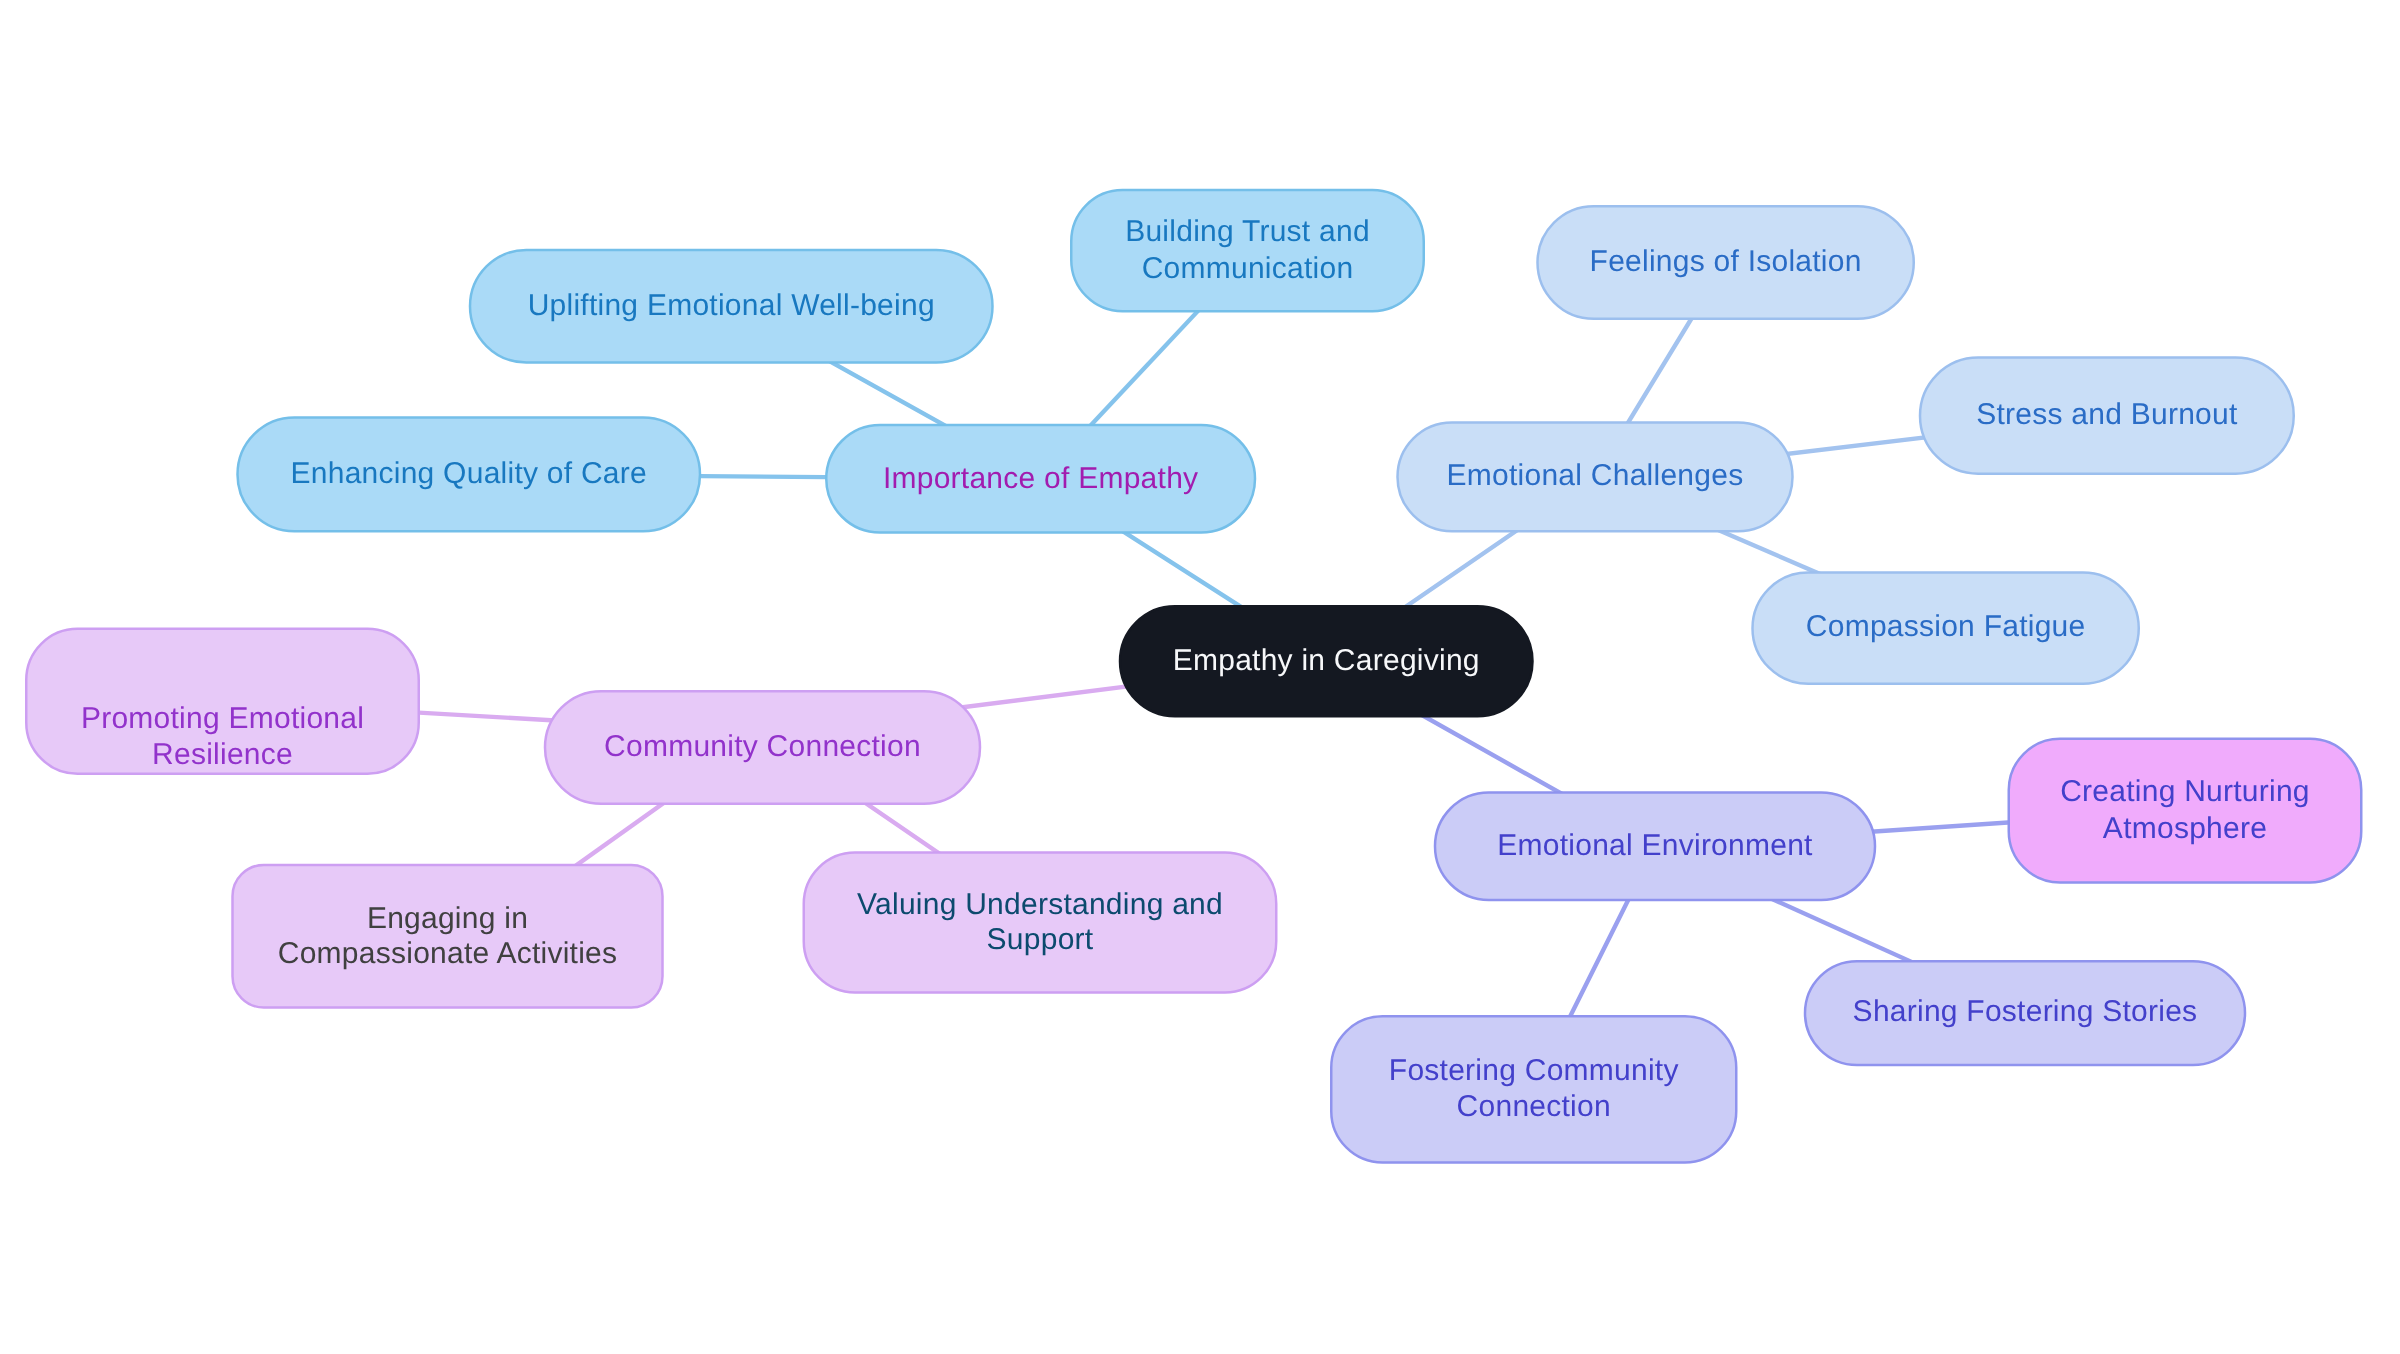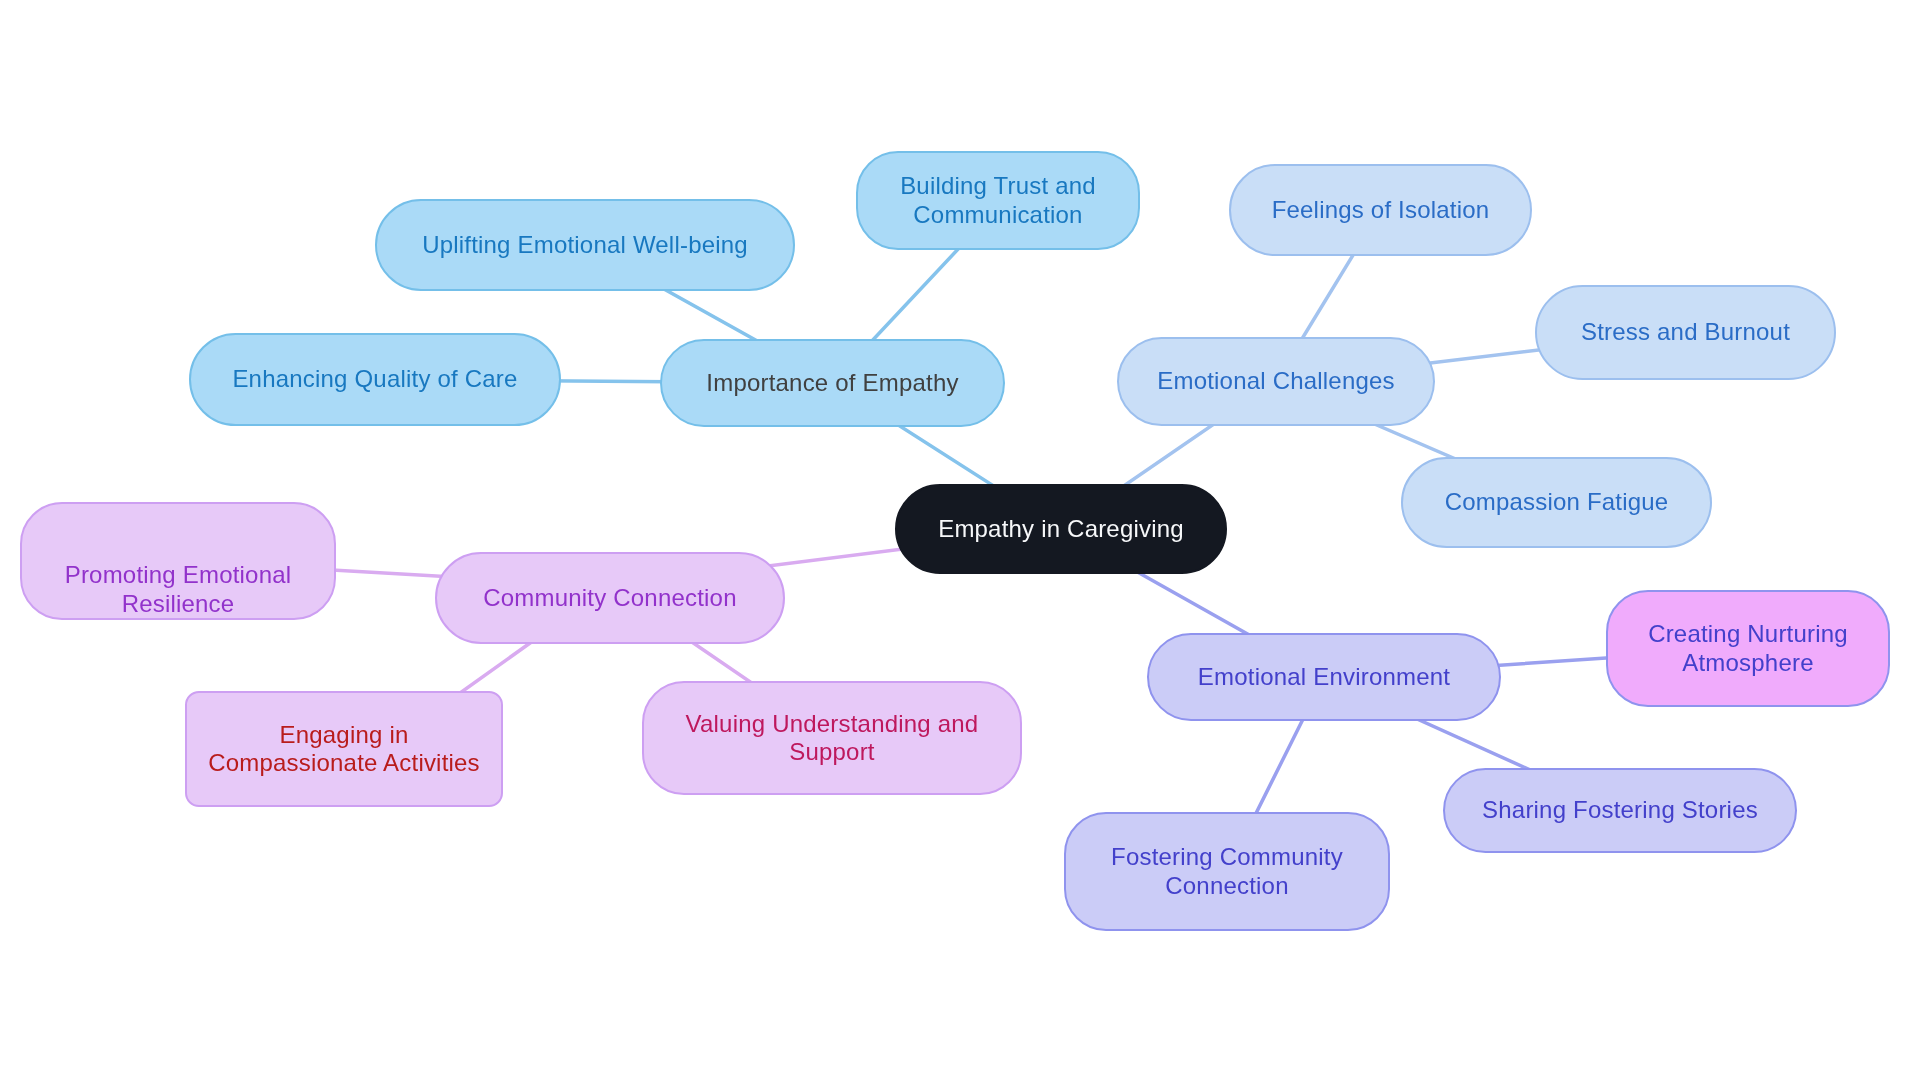--- a/index.html
+++ b/index.html
@@ -45,21 +45,21 @@
       <line x1="610" y1="586" x2="1061" y2="529" stroke="#d9abf0" stroke-width="3.5" stroke-linecap="round"></line>
       <line x1="178" y1="561" x2="610" y2="586" stroke="#d9abf0" stroke-width="3.5" stroke-linecap="round"></line>
       <line x1="381.5" y1="749" x2="610" y2="586" stroke="#d9abf0" stroke-width="3.5" stroke-linecap="round"></line>
       <line x1="832" y1="738" x2="610" y2="586" stroke="#d9abf0" stroke-width="3.5" stroke-linecap="round"></line>
       <line x1="1324" y1="677" x2="1061" y2="529" stroke="#9aa0ef" stroke-width="3.5" stroke-linecap="round"></line>
       <line x1="1748" y1="648.5" x2="1324" y2="677" stroke="#9aa0ef" stroke-width="3.5" stroke-linecap="round"></line>
       <line x1="1620" y1="810.5" x2="1324" y2="677" stroke="#9aa0ef" stroke-width="3.5" stroke-linecap="round"></line>
       <line x1="1227" y1="871.5" x2="1324" y2="677" stroke="#9aa0ef" stroke-width="3.5" stroke-linecap="round"></line>
     </svg>
 
-<div class="node" style="left: 660px; top: 339px; width: 345px; height: 88px; background: rgb(170, 218, 247); border-color: rgb(116, 191, 233); color: #404040; border-radius: 44px; text-align: right;">
+<div class="node" style="left: 660px; top: 339px; width: 345px; height: 88px; background: rgb(170, 218, 247); border-color: rgb(116, 191, 233); color: #a21caf; border-radius: 44px; text-align: right;">
     <span class="label">Importance of Empathy</span>
   </div>
     <div class="node" style="left: 375px; top: 199px; width: 420px; height: 92px; background: rgb(170, 218, 247); border-color: rgb(116, 191, 233); color: rgb(24, 120, 192); border-radius: 46px;">
     <span class="label">Uplifting Emotional Well-being</span>
   </div>
     <div class="node" style="left: 856px; top: 151px; width: 284px; height: 99px; background: rgb(170, 218, 247); border-color: rgb(116, 191, 233); color: rgb(24, 120, 192); border-radius: 42px;">
     <span class="label">Building Trust and Communication</span>
   </div>
     <div class="node" style="left: 189px; top: 333px; width: 372px; height: 93px; background: rgb(170, 218, 247); border-color: rgb(116, 191, 233); color: rgb(24, 120, 192); border-radius: 46.5px;">
     <span class="label">Enhancing Quality of Care</span>
@@ -75,24 +75,24 @@
   </div>
     <div class="node" style="left: 1401px; top: 457px; width: 311px; height: 91px; background: rgb(201, 222, 247); border-color: rgb(156, 191, 238); color: rgb(42, 108, 198); border-radius: 45.5px;">
     <span class="label">Compassion Fatigue</span>
   </div>
     <div class="node" style="left: 435px; top: 540px; width: 350px; height: 92px; background: rgb(231, 201, 248); border-color: rgb(205, 159, 242); color: rgb(146, 50, 203); border-radius: 46px; margin-top: 12px;">
     <span class="label">Community Connection</span>
   </div>
     <div class="node" style="left: 20px; top: 502px; width: 316px; height: 118px; background: rgb(231, 201, 248); border-color: rgb(205, 159, 242); color: rgb(146, 50, 203); border-radius: 42px; align-items: flex-end;">
     <span class="label">Promoting Emotional Resilience</span>
   </div>
-    <div class="node" style="left: 185px; top: 691px; width: 318px; height: 116px; background: rgb(231, 201, 248); border-color: rgb(205, 159, 242); color: #b91c1c; border-radius: 14px;">
+    <div class="node" style="left: 185px; top: 691px; width: 346px; height: 116px; background: rgb(231, 201, 248); border-color: rgb(205, 159, 242); color: #404040; border-radius: 26px;">
     <span class="label">Engaging in Compassionate Activities</span>
   </div>
-    <div class="node" style="left: 642px; top: 681px; width: 380px; height: 114px; background: rgb(231, 201, 248); border-color: rgb(205, 159, 242); color: #be185d; border-radius: 42px;">
+    <div class="node" style="left: 642px; top: 681px; width: 380px; height: 114px; background: rgb(231, 201, 248); border-color: rgb(205, 159, 242); color: #0c4a6e; border-radius: 42px;">
     <span class="label">Valuing Understanding and Support</span>
   </div>
     <div class="node" style="left: 1147px; top: 633px; width: 354px; height: 88px; background: rgb(203, 204, 247); border-color: rgb(143, 147, 238); color: rgb(67, 64, 203); border-radius: 44px;">
     <span class="label">Emotional Environment</span>
   </div>
     <div class="node" style="left: 1606px; top: 590px; width: 284px; height: 117px; background: #f0abfc; border-color: rgb(143, 147, 238); color: rgb(67, 64, 203); border-radius: 42px;">
     <span class="label">Creating Nurturing Atmosphere</span>
   </div>
     <div class="node" style="left: 1443px; top: 768px; width: 354px; height: 85px; background: rgb(203, 204, 247); border-color: rgb(143, 147, 238); color: rgb(67, 64, 203); border-radius: 42.5px;">
     <span class="label">Sharing Fostering Stories</span>

